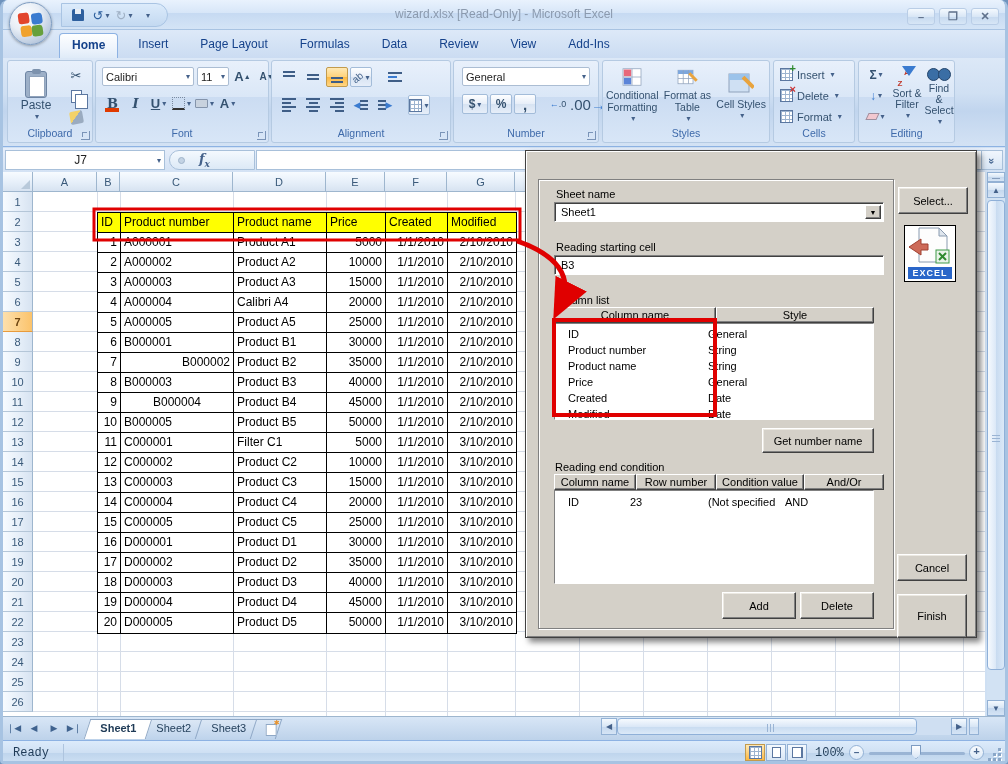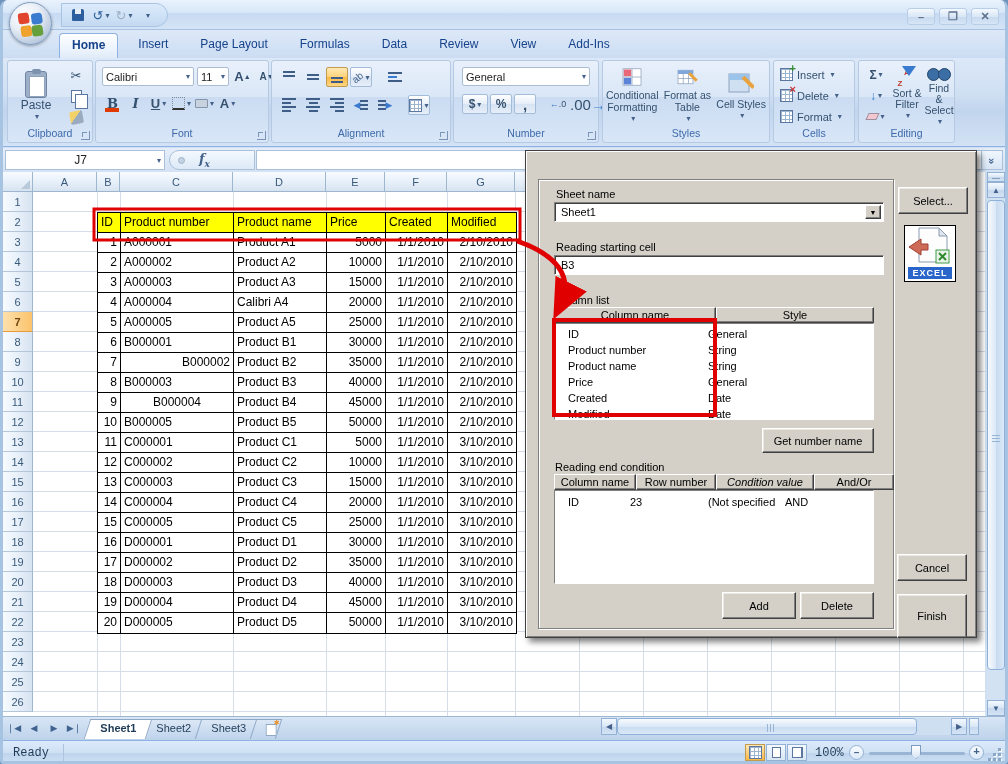--- a/index.html
+++ b/index.html
@@ -222,20 +222,21 @@
     <div id="qat">
       <div class="qbtn">
           <span class="save-ico"></span>
         </div>
       <div class="qbtn">↺<span class="dd">▾</span></div>
       <div class="qbtn redo-dim">↻<span class="dd">▾</span></div>
       <div class="qbtn">
           <span class="dd">▾</span>
         </div>
     </div>
+    <div id="title-text">wizard.xlsx  [Read-Only] - Microsoft Excel</div>
     <div class="wctl" style="right:70px">–</div>
     <div class="wctl" style="right:38px">❒</div>
     <div class="wctl" style="right:6px">✕</div>
   </div>
   <div id="office-btn">
     <div id="office-logo">
         <i></i>
         <i></i>
         <i></i>
         <i></i>
@@ -681,21 +682,21 @@
           <div class="xcell ar" style="width: 23px;">10</div>
           <div class="xcell" style="width: 113px;">B000005</div>
           <div class="xcell" style="width: 93px;">Product B5</div>
           <div class="xcell ar" style="width: 59px;">50000</div>
           <div class="xcell ar" style="width: 62px;">1/1/2010</div>
           <div class="xcell ar" style="width: 68px;">2/10/2010</div>
         </div>
         <div class="xrow">
           <div class="xcell ar" style="width: 23px;">11</div>
           <div class="xcell" style="width: 113px;">C000001</div>
-          <div class="xcell" style="width: 93px;">Product C1</div>
+          <div class="xcell" style="width: 93px;">Filter C1</div>
           <div class="xcell ar" style="width: 59px;">5000</div>
           <div class="xcell ar" style="width: 62px;">1/1/2010</div>
           <div class="xcell ar" style="width: 68px;">3/10/2010</div>
         </div>
         <div class="xrow">
           <div class="xcell ar" style="width: 23px;">12</div>
           <div class="xcell" style="width: 113px;">C000002</div>
           <div class="xcell" style="width: 93px;">Product C2</div>
           <div class="xcell ar" style="width: 59px;">10000</div>
           <div class="xcell ar" style="width: 62px;">1/1/2010</div>
@@ -877,21 +878,21 @@
             <span>Date</span>
           </div>
         </div>
     </div>
     <div class="wbtn" style="left:236px;top:277px;width:112px;height:25px">Get number name</div>
 
     <span class="dlabel" style="left:29px;top:310px">Reading end condition</span>
     <div class="dl-headrow" style="left:28px;top:323px" id="endlist-heads">
         <div class="dl-head" style="width: 82px;">Column name</div>
         <div class="dl-head" style="width: 80px;">Row number</div>
-        <div class="dl-head" style="width: 98px; font-style: italic;">Condition value</div>
+        <div class="dl-head" style="width: 88px;">Condition value</div>
         <div class="dl-head" style="width: 80px;">And/Or</div>
       </div>
     <div class="sunken" style="left:28px;top:339px;width:320px;height:94px;box-shadow:none">
       <div id="endlist-rows" style="padding-top:3px">
           <div class="dl-row">
             <span style="width: 75px; padding-left: 13px;">ID</span>
             <span style="width: 78px;">23</span>
             <span style="width: 77px;">(Not specified</span>
             <span style="width: 40px;">AND</span>
           </div>

